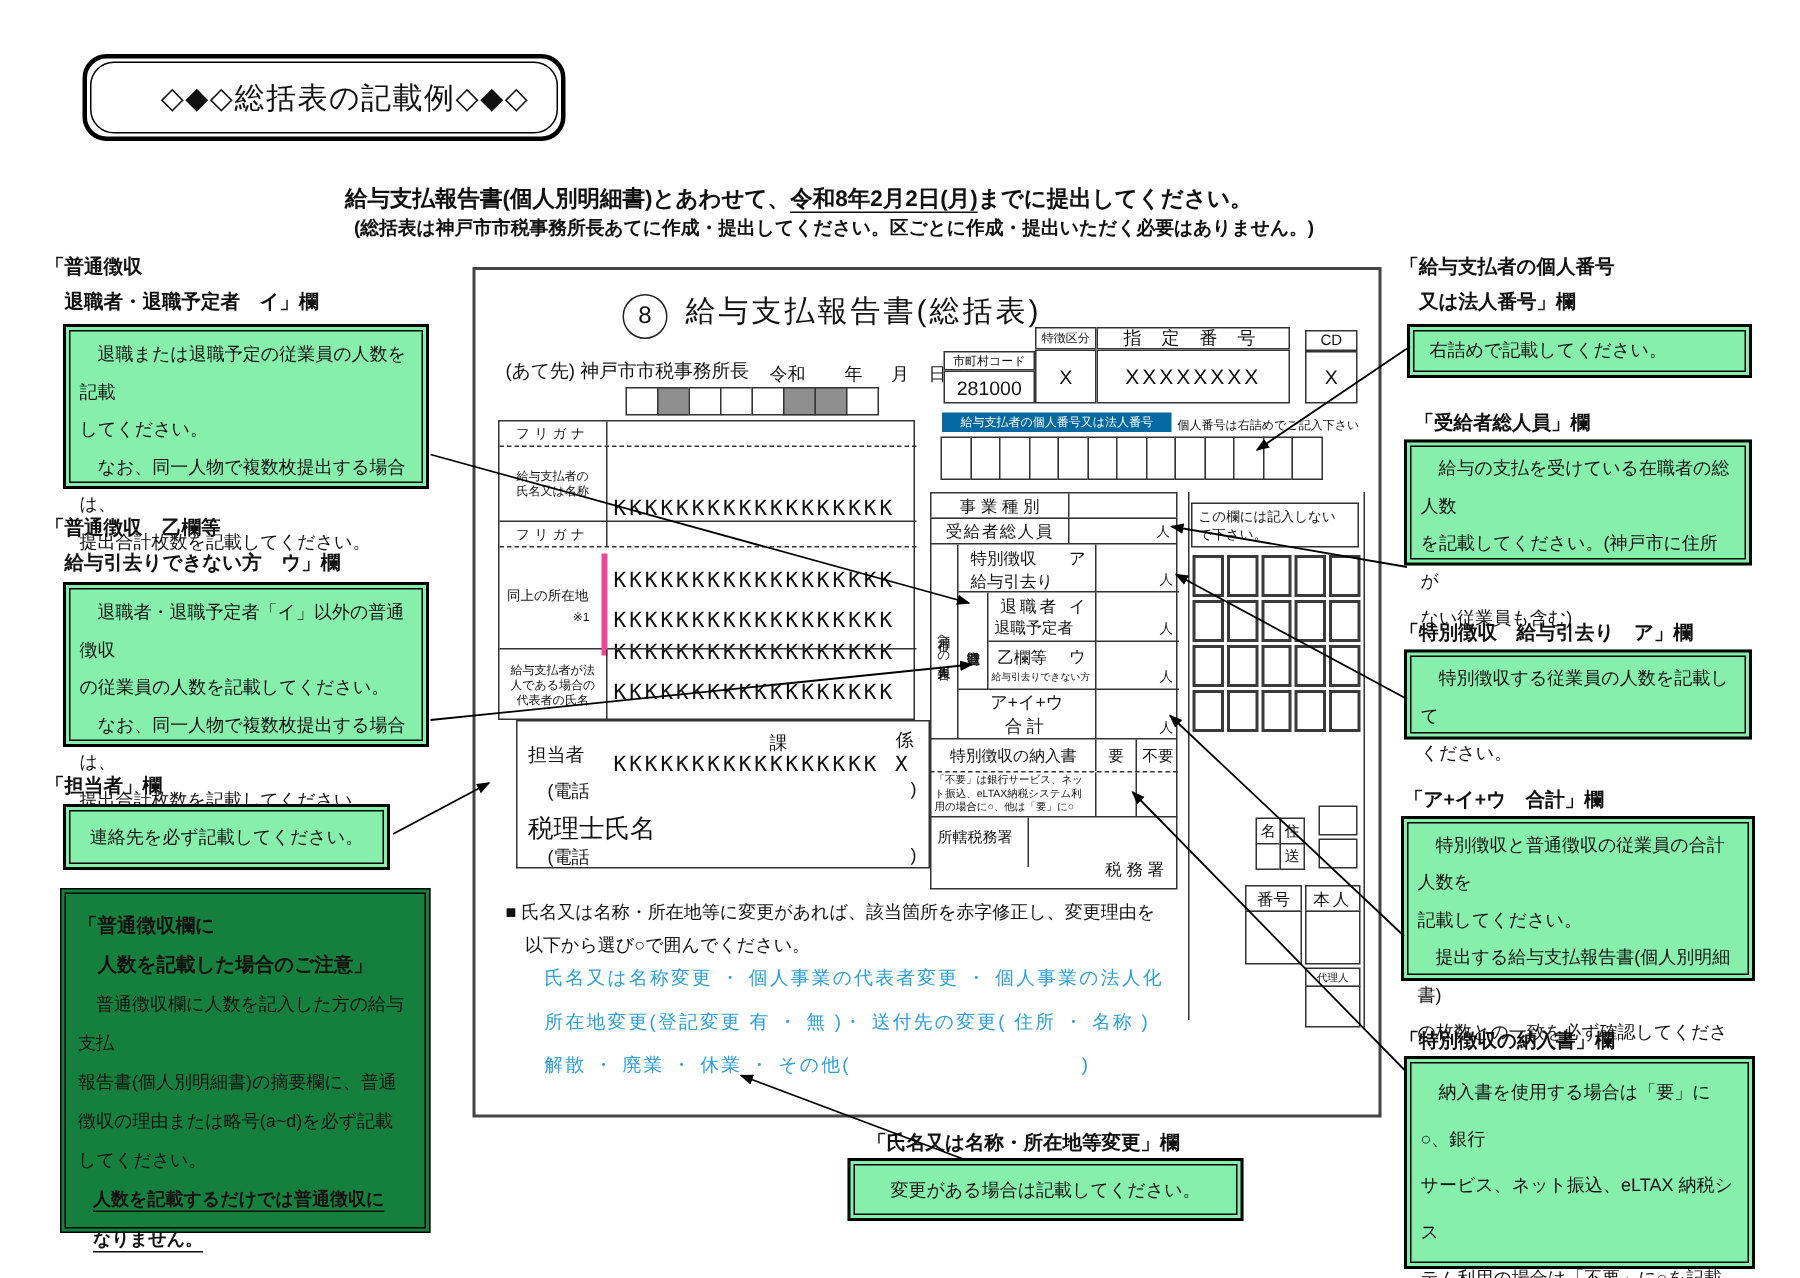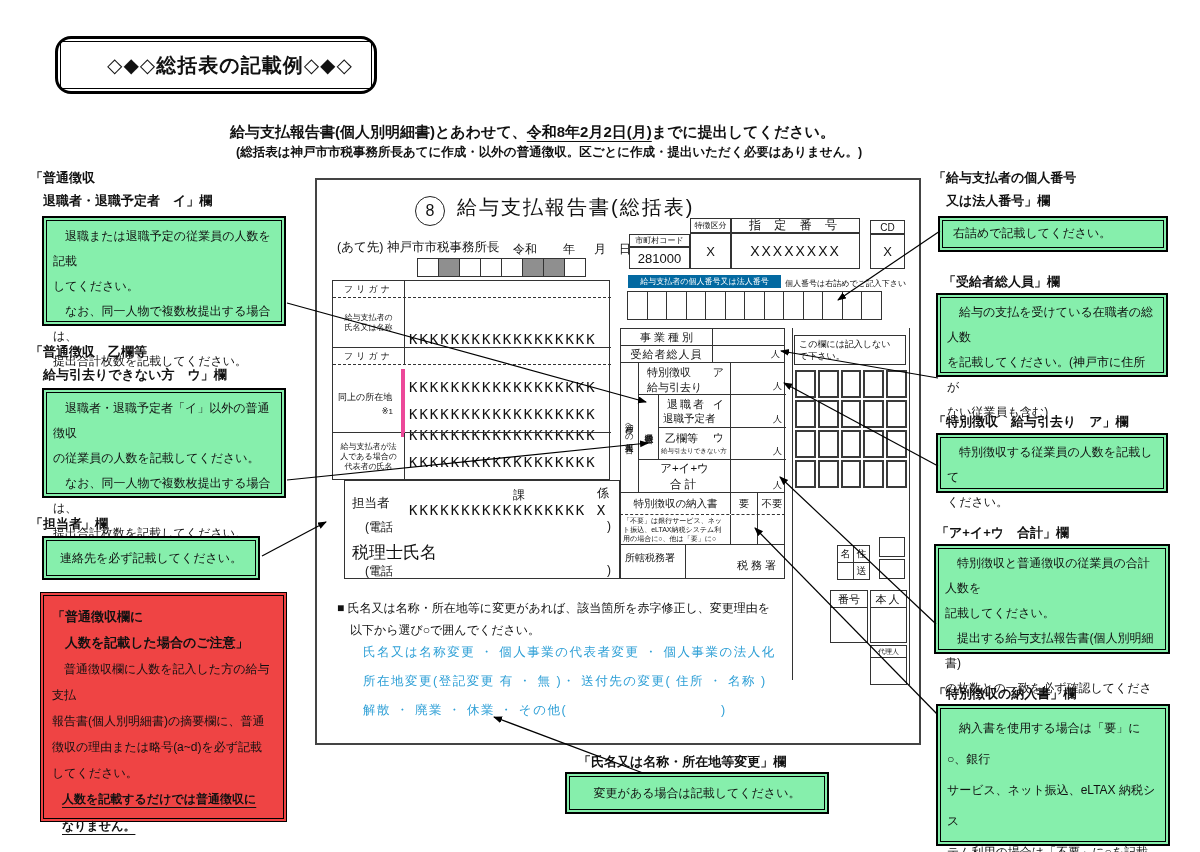--- a/index.html
+++ b/index.html
@@ -6,28 +6,28 @@
   body{width:1200px;height:852px;position:relative;background:#fff;color:#111;
        font-family:"Liberation Sans","DejaVu Sans",sans-serif;overflow:hidden;}
   .abs{position:absolute;box-sizing:border-box;}
   .pre{white-space:pre-line;}
   .b{font-weight:bold;}
   .cen{display:flex;align-items:center;justify-content:center;text-align:center;}
   
   .ann{border:2px solid #000;background:#86efac;padding:2px;}
   .ann>.in{border:1px solid #000;width:100%;height:100%;box-sizing:border-box;
            padding:5px 8px;font-size:12px;line-height:25px;}
-  .dbl{border:1px solid #000;background:#ef4444;padding:2px;}
+  .dbl{border:1px solid #000;background:#15803d;padding:2px;}
   .dbl>.in{border:1px solid #000;width:100%;height:100%;box-sizing:border-box;padding:8px 10px;}
   .ann-label{font-weight:bold;font-size:13px;line-height:23px;white-space:pre-line;}
   
   .badge{border:3px solid #000;border-radius:16px;padding:2px;}
-  .badge>.in{border:1px solid #000;border-radius:2px;height:100%;box-sizing:border-box;
+  .badge>.in{border:1px solid #000;border-radius:16px;height:100%;box-sizing:border-box;
              display:flex;align-items:center;justify-content:center;
-             font-size:20px;font-weight:bold;letter-spacing:1px;padding-left:28px;}
+             font-size:20px;font-weight:normal;letter-spacing:1px;padding-left:28px;}
   
   .form{border:2px solid #444;background:#fff;}
   .cell{position:absolute;box-sizing:border-box;border:1px solid #333;background:#fff;}
   .vtext{writing-mode:vertical-rl;text-orientation:upright;line-height:1;}
   .row-cells i{display:inline-block;box-sizing:border-box;border:1px solid #333;background:#fff;
                vertical-align:top;}
   .daterow i{width:22px;height:19px;margin-right:-1px;}
   .daterow i.g{background:#8f8f8f;}
   .numrow i{width:20.5px;height:29px;margin-right:-1px;border:1px solid #333;}
   .grid20{display:grid;grid-template-columns:repeat(5,1fr);grid-auto-rows:28px;gap:2px;}
@@ -43,21 +43,21 @@
   svg.overlay{position:absolute;left:0;top:0;pointer-events:none;}
 </style>
 </head>
 <body>
 
 <div class="abs badge" style="left:55px;top:36px;width:322px;height:58px;">
   <div class="in">◇◆◇総括表の記載例◇◆◇</div>
 </div>
 
 <div class="abs b" style="left:230px;top:123px;font-size:15px;"><span>給与支払報告書(個人別明細書)とあわせて、</span><span class="u">令和8年2月2日(月)</span><span>までに提出してください。</span></div>
-<div class="abs b" style="left:236px;top:144px;font-size:12.5px;">(総括表は神戸市市税事務所長あてに作成・以外の普通徴収。区ごとに作成・提出いただく必要はありません。)</div>
+<div class="abs b" style="left:236px;top:144px;font-size:12.5px;">(総括表は神戸市市税事務所長あてに作成・提出してください。区ごとに作成・提出いただく必要はありません。)</div>
 
 <div class="abs ann-label" style="left:30px;top:166px;">「普通徴収
 　退職者・退職予定者　イ」欄</div>
 <div class="abs ann" style="left:42px;top:216px;width:244px;height:110px;">
   <div class="in pre" style="line-height:25px;padding:3px 6px;">　退職または退職予定の従業員の人数を記載
 してください。
 　なお、同一人物で複数枚提出する場合は、
 提出合計枚数を記載してください。</div>
 </div>
 
@@ -209,21 +209,21 @@
 
   <div class="abs cell" style="left:303px;top:312px;width:165px;height:23px;">
     <div class="abs cen" style="left:0;top:0;width:110px;height:21px;border-right:1px solid #333;font-size:10.5px;">特別徴収の納入書</div>
     <div class="abs cen" style="left:110px;top:0;width:27px;height:21px;border-right:1px solid #333;font-size:10.5px;">要</div>
     <div class="abs cen" style="left:137px;top:0;width:28px;height:21px;font-size:10.5px;">不要</div>
   </div>
   <div class="abs cell" style="left:303px;top:334px;width:165px;height:31px;border-top:1px dashed #333;">
     <div class="abs" style="left:0;top:0;width:110px;height:29px;border-right:1px solid #333;font-size:7px;line-height:9px;padding:1px 2px;box-sizing:border-box;">「不要」は銀行サービス、ネット振込、eLTAX納税システム利用の場合に○、他は「要」に○</div>
     <div class="abs" style="left:110px;top:0;width:27px;height:29px;border-right:1px solid #333;"></div>
   </div>
-  <div class="abs cell" style="left:303px;top:364px;width:165px;height:35px;">
+  <div class="abs cell" style="left:303px;top:364px;width:165px;height:49px;">
     <div class="abs" style="left:0;top:0;width:65px;height:33px;border-right:1px solid #333;">
       <div class="abs" style="left:4px;top:6px;font-size:10px;">所轄税務署</div>
     </div>
     <div class="abs" style="right:8px;bottom:5px;font-size:11px;">税 務 署</div>
   </div>
 
   <div class="abs" style="left:475px;top:148px;width:0;height:352px;border-left:1px solid #333;"></div>
   <div class="abs" style="left:592px;top:148px;width:0;height:357px;border-left:1px solid #333;"></div>
   <div class="abs cell pre" style="left:477px;top:155px;width:112px;height:30px;border-width:1.5px;font-size:9px;line-height:12px;padding:2px 4px;">この欄には記入しない
 で下さい。</div>

